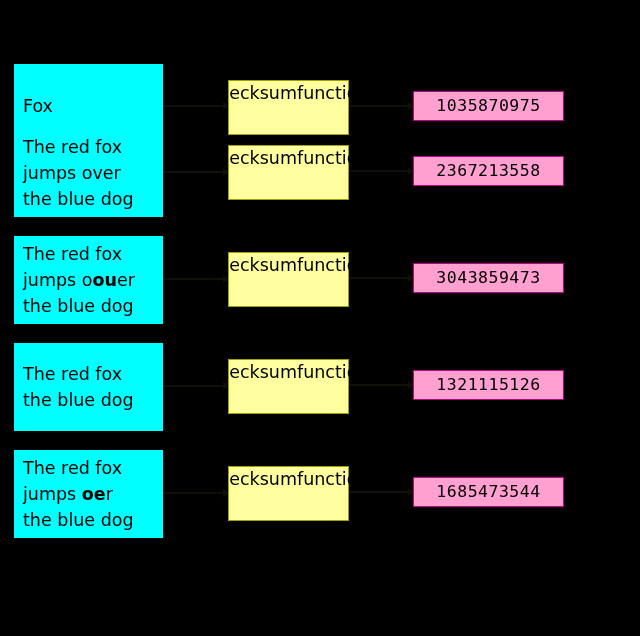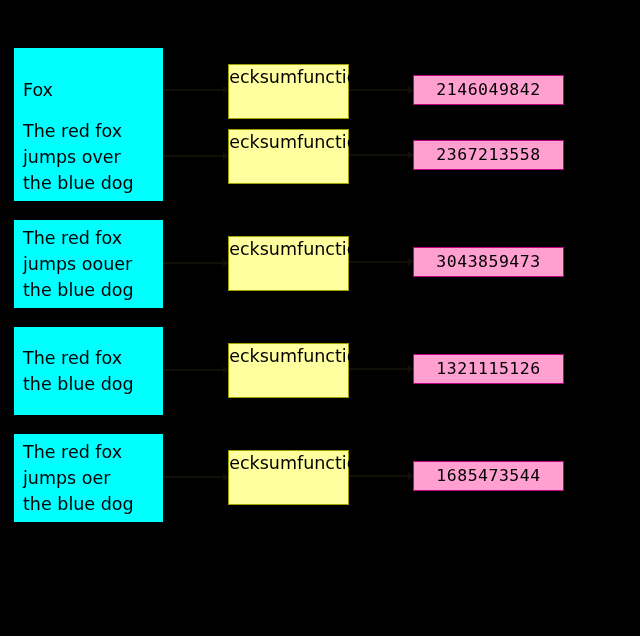--- a/index.html
+++ b/index.html
@@ -21,20 +21,21 @@
     left: 0; top: 0;
     width: 640px;
     height: 636px;
   }
 
   .row {
     position: absolute;
     left: 0;
     width: 640px;
     height: 107px;
+    margin-top: 16px;
   }
 
   
   .input-box {
     position: absolute;
     left: 14px;
     width: 149px;
     background: #00ffff;
     color: #000000;
     font-size: 17.5px;
@@ -44,21 +45,21 @@
     display: flex;
     flex-direction: column;
     justify-content: center;
     white-space: pre-line;
   }
   .input-box .line {
     display: block;
     white-space: pre;
   }
   .input-box b {
-    font-weight: normal;
+    font-weight: bold;
   }
   .row-single .input-box {
     top: 48px;
     height: 83px;
   }
   .row-multi .input-box {
     top: 6px;
     height: 88px;
   }
 
@@ -134,21 +135,21 @@
       <div class="connector conn-a">
         <div class="arrowhead"></div>
       </div>
       <div class="func-box">
         <span class="line">checksum</span>
         <span class="line">function</span>
       </div>
       <div class="connector conn-b">
         <div class="arrowhead"></div>
       </div>
-      <div class="out-box">2146049842</div>
+      <div class="out-box">1035870975</div>
     </div>
     <div class="row row-multi" style="top: 107px;">
       <div class="input-box"><span class="line"><span>The red fox</span></span><span class="line"><span>jumps over</span></span><span class="line"><span>the blue dog</span></span></div>
       <div class="connector conn-a">
         <div class="arrowhead"></div>
       </div>
       <div class="func-box">
         <span class="line">checksum</span>
         <span class="line">function</span>
       </div>

